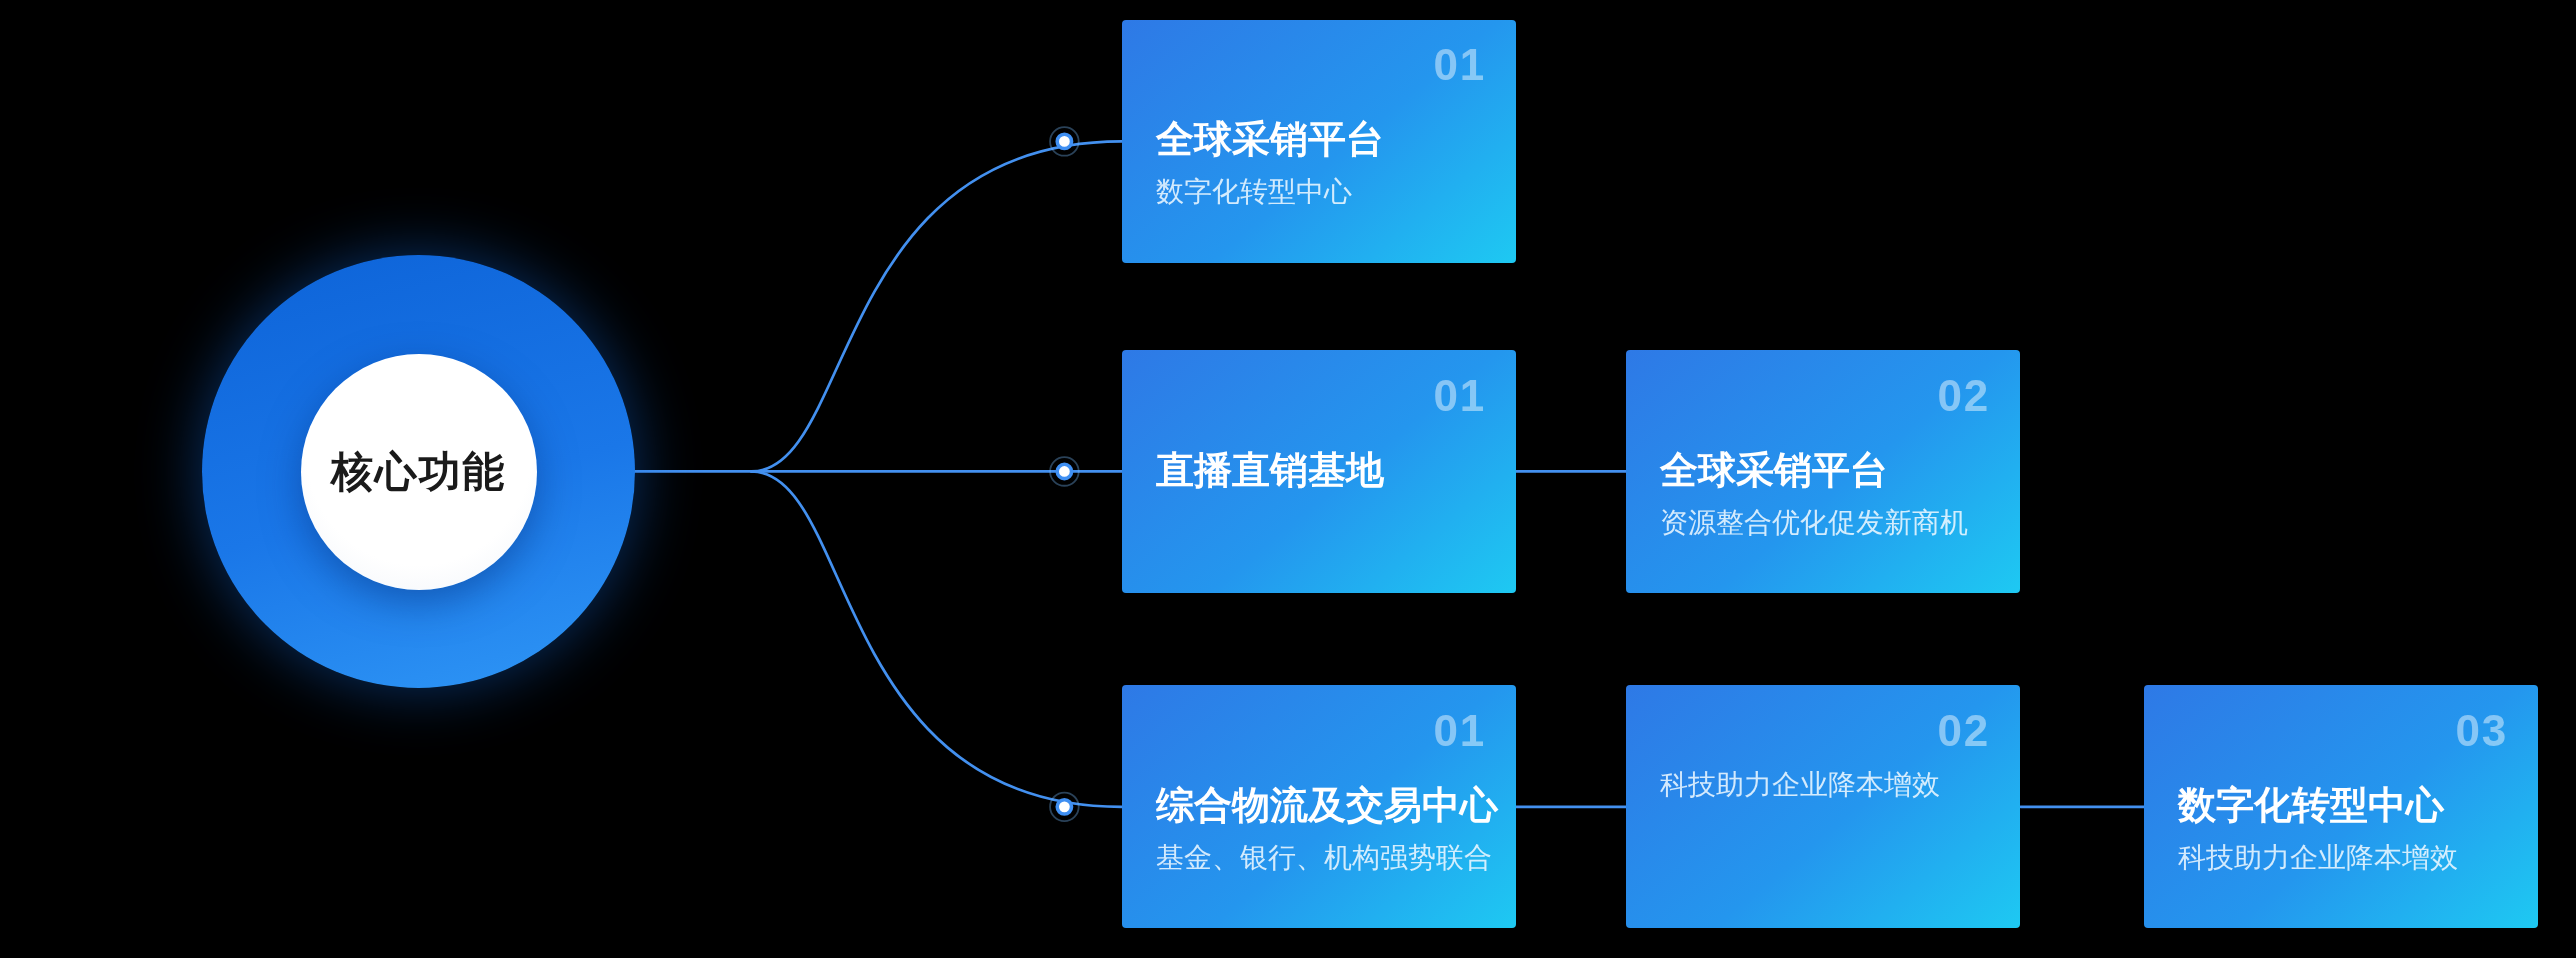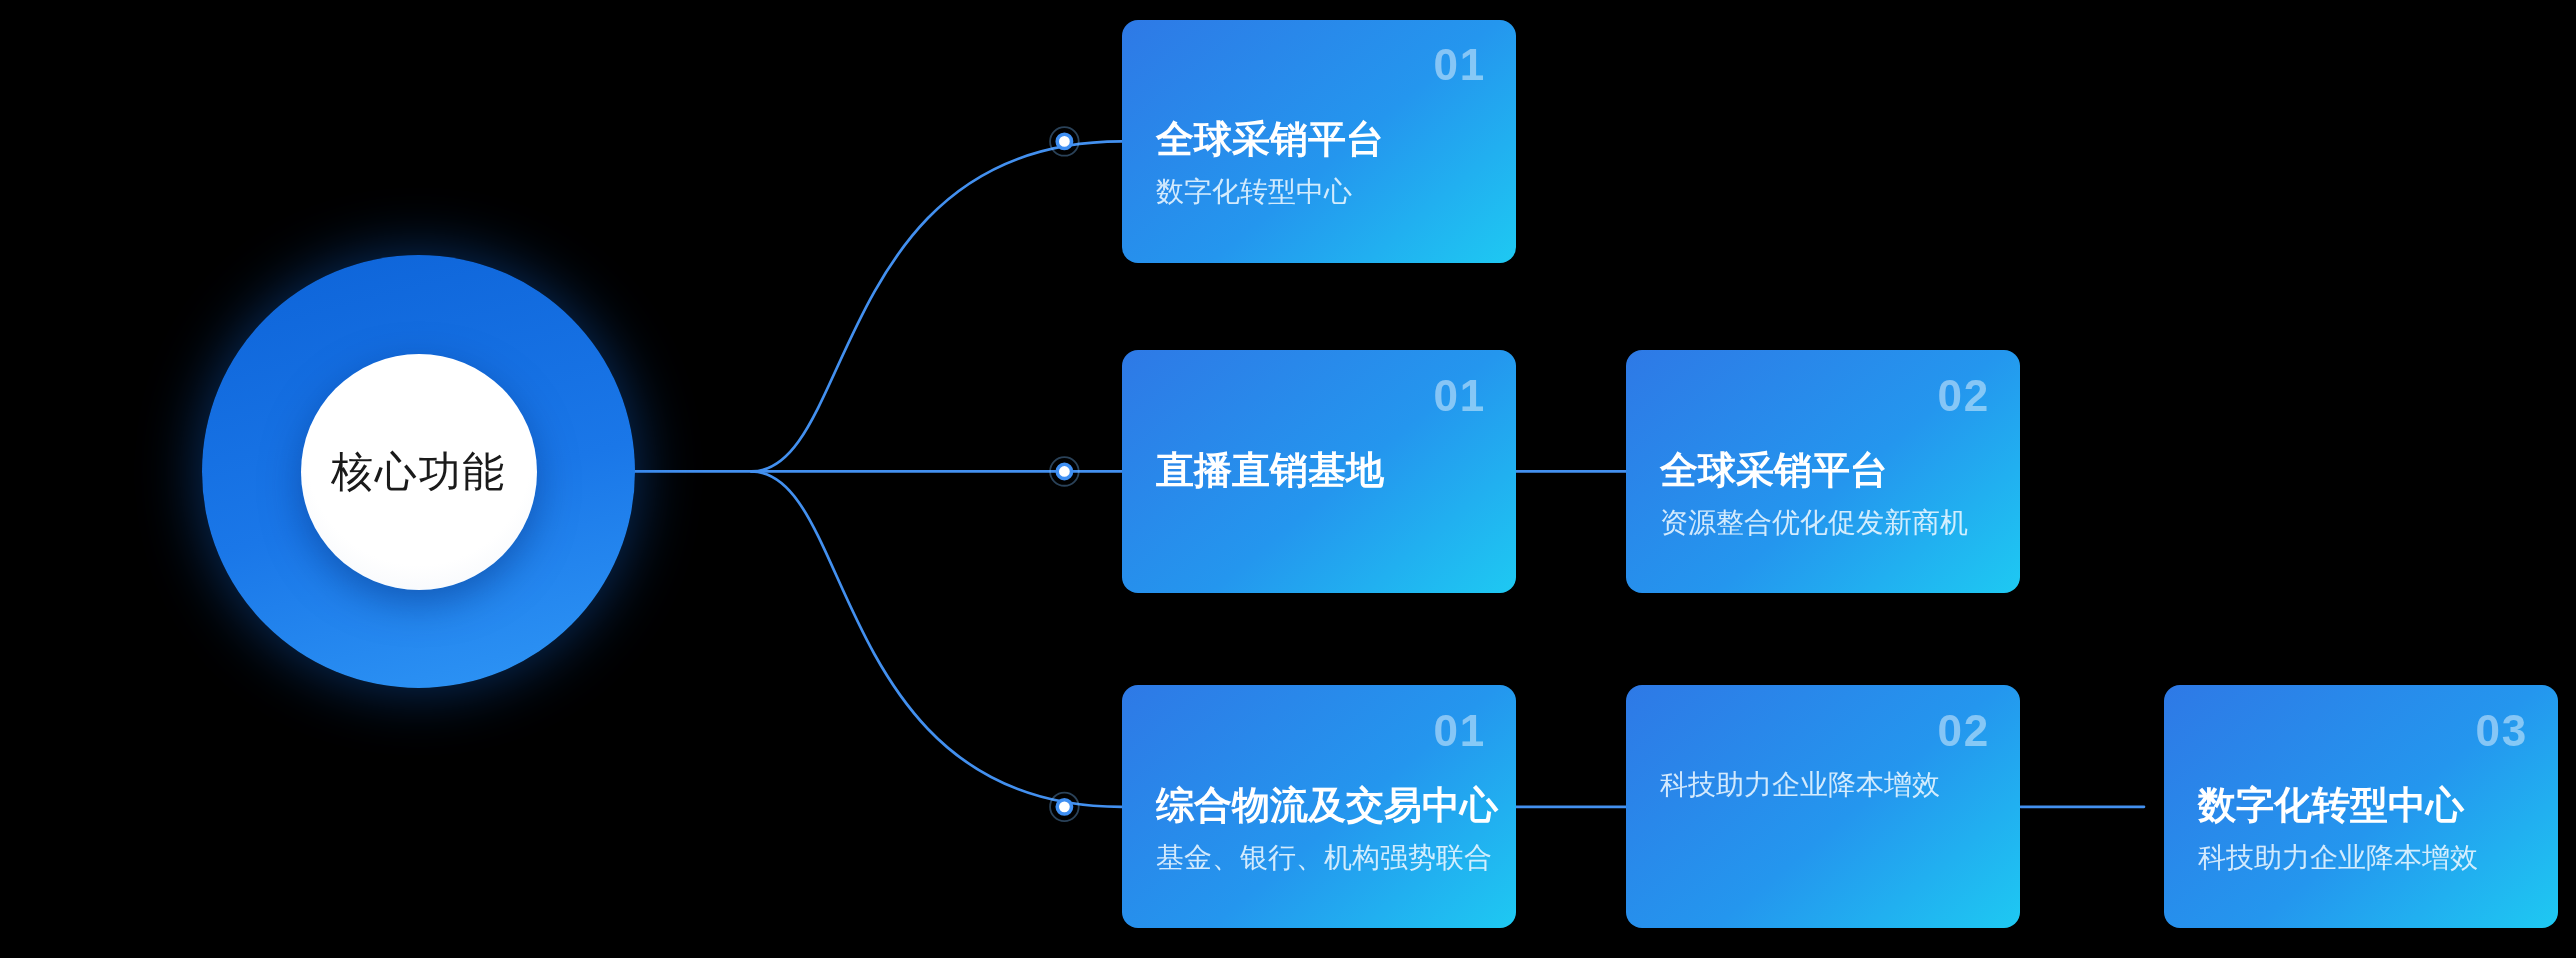--- a/index.html
+++ b/index.html
@@ -40,30 +40,30 @@
     height: 236px;
     border-radius: 50%;
     background: radial-gradient(circle at 50% 42%, #ffffff 62%, #eef2f8 100%);
     box-shadow: 0 12.5px 38px rgba(6, 52, 130, 0.5);
     display: flex;
     align-items: center;
     justify-content: center;
   }
   .hub-label {
     font-size: 42px;
-    font-weight: 400;
+    font-weight: 700;
     color: #1a1a1a;
     letter-spacing: 1.8px;
   }
   
   .card {
     position: absolute;
     width: 394px;
     height: 243px;
-    border-radius: 16px;
+    border-radius: 4px;
     background: linear-gradient(140deg, #2e79e6 0%, #2496ee 55%, #1ec9f2 100%);
     box-sizing: border-box;
     padding: 19.7px 30px 0 34px;
     display: flex;
     flex-direction: column;
   }
   .card-number {
     align-self: flex-end;
     font-size: 44px;
     font-weight: 700;
@@ -86,21 +86,21 @@
     line-height: 38px;
     color: rgba(236, 247, 255, 0.88);
     white-space: nowrap;
   }
   
   .pos-r1c1 { left: 1122px; top: 19.7px;  }
   .pos-r2c1 { left: 1122px; top: 350px; }
   .pos-r2c2 { left: 1626px; top: 350px; }
   .pos-r3c1 { left: 1122px; top: 685px; }
   .pos-r3c2 { left: 1626px; top: 685px; }
-  .pos-r3c3 { left: 2144px; top: 685px; margin-left: 20px; }
+  .pos-r3c3 { left: 2144px; top: 685px; }
 </style>
 </head>
 <body>
 
 <div class="stage">
 
   <svg class="connectors" viewBox="0 0 2880 1072">
     <g fill="none" stroke="#4390EF" stroke-width="3" stroke-linecap="round">
       <path d="M 640 527 L 1254 527"></path>
       <path d="M 840 527 C 955 527, 930 158, 1254 158"></path>

